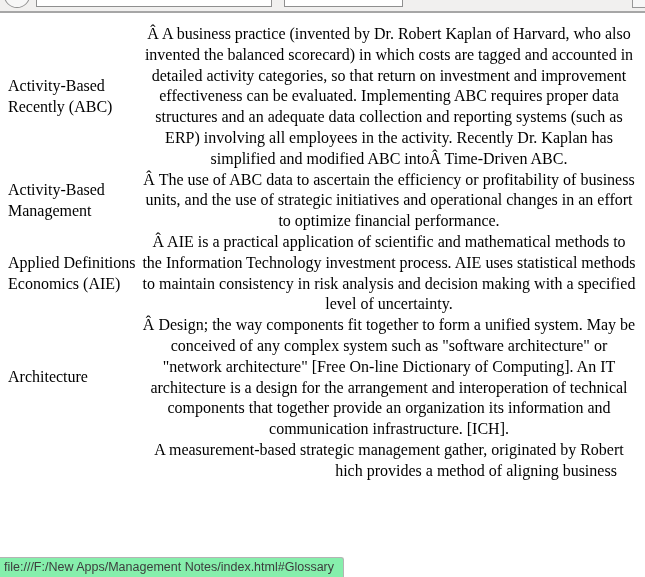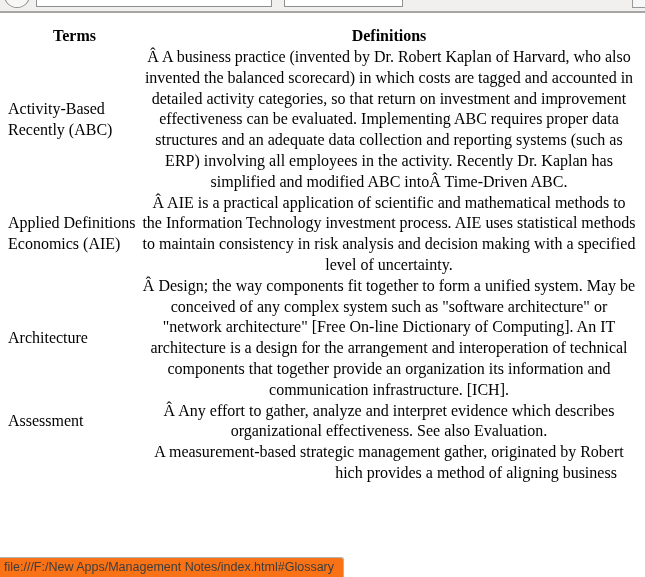--- a/index.html
+++ b/index.html
@@ -62,21 +62,21 @@
     padding: 0;
   }
   td.term { padding-right: 2px; overflow: hidden; }
   td.def  { text-align: center; }
   .frag { padding-left: 174px; white-space: nowrap; overflow: hidden; }
 
   
   .statusbar {
     position: absolute; left: 0; bottom: 0;
     height: 20px;
-    background: #f97316;
+    background: #86efac;
     border: 1px solid #b4b4b4;
     border-left: none; border-bottom: none;
     border-top-right-radius: 3px;
     padding: 2px 9px 3px 4px;
     font-family: "Liberation Sans", sans-serif;
     font-size: 12.5px; line-height: 15px;
     color: #3d3d3d;
     white-space: nowrap;
     z-index: 10;
   }
@@ -91,39 +91,35 @@
   <div class="tb-edge"></div>
 </div>
 
 <div class="content">
   <table class="glossary">
     <colgroup>
         <col class="c-term">
         <col class="c-def">
       </colgroup>
     <tbody>
-        <tr>
-      <th>Terms</th>
-      <th>Definitions</th>
-    </tr>
     <tr>
       <td class="term">Activity-Based Recently (ABC)</td>
       <td class="def">Â A business practice (invented by Dr. Robert Kaplan of Harvard, who also invented the balanced scorecard) in which costs are tagged and accounted in detailed activity categories, so that return on investment and improvement effectiveness can be evaluated. Implementing ABC requires proper data structures and an adequate data collection and reporting systems (such as ERP) involving all employees in the activity. Recently Dr. Kaplan has simplified and modified ABC intoÂ Time-Driven ABC.</td>
+    </tr>
+    <tr>
+      <td class="term">Activity-Based Management</td>
+      <td class="def">Â The use of ABC data to ascertain the efficiency or profitability of business units, and the use of strategic initiatives and operational changes in an effort to optimize financial performance.</td>
     </tr>
     <tr>
       <td class="term">Applied Definitions Economics (AIE)</td>
       <td class="def">Â AIE is a practical application of scientific and mathematical methods to the Information Technology investment process. AIE uses statistical methods to maintain consistency in risk analysis and decision making with a specified level of uncertainty.</td>
     </tr>
     <tr>
       <td class="term">Architecture</td>
       <td class="def">Â Design; the way components fit together to form a unified system. May be conceived of any complex system such as "software architecture" or "network architecture" [Free On-line Dictionary of Computing]. An IT architecture is a design for the arrangement and interoperation of technical components that together provide an organization its information and communication infrastructure. [ICH].</td>
-    </tr>
-    <tr>
-      <td class="term">Assessment</td>
-      <td class="def">Â Any effort to gather, analyze and interpret evidence which describes organizational effectiveness. See also Evaluation.</td>
     </tr>
     <tr>
       <td class="term"></td>
       <td class="def">
         <div>A measurement-based strategic management gather, originated by Robert</div>
         <div class="frag">hich provides a method of aligning business</div>
       </td>
     </tr>
   </tbody>
     </table>

